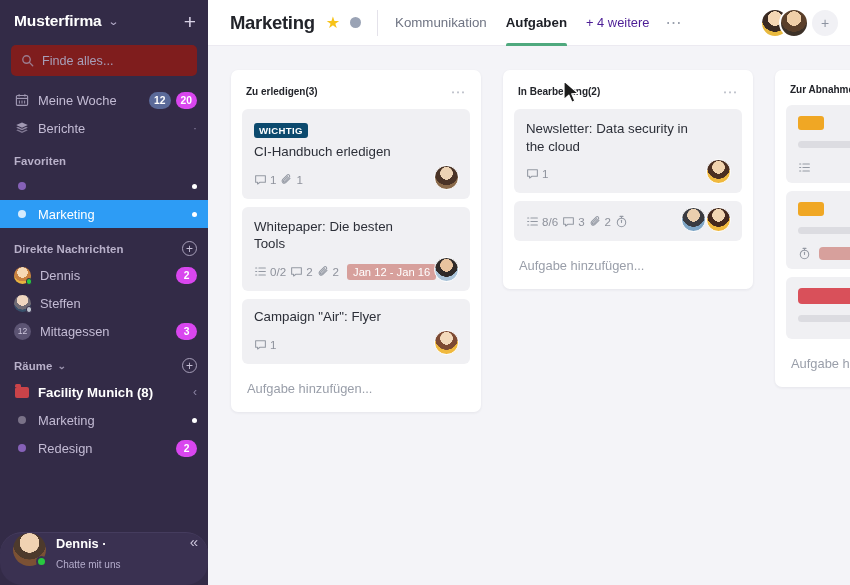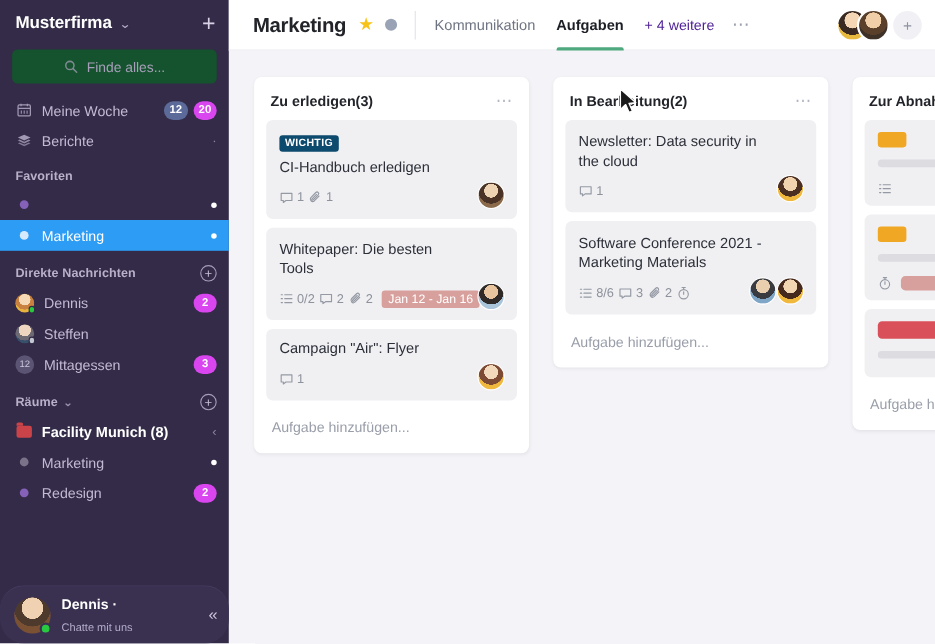--- a/index.html
+++ b/index.html
@@ -31,22 +31,22 @@
   .chev-down {
     margin-left: 7px; font-size: 11px; color: #b6aecb;
     transform: scaleX(1.25);
   }
   .sb-plus {
     margin-left: auto; font-size: 21px; color: #d8d2e6;
     line-height: 1; font-weight: 300; cursor: pointer;
   }
   .search-box {
     margin: 3px 11px 10px 11px; height: 31px;
-    background: #14532d; border-radius: 5px;
-    display: flex; align-items: center; padding: 0 10px; justify-content: center;
+    background: #7f1d1d; border-radius: 5px;
+    display: flex; align-items: center; padding: 0 10px;
   }
   .search-icon { width: 13px; height: 13px; flex: 0 0 13px; opacity: .72; }
   .search-ph { font-size: 12.6px; color: #a79fb9; margin-left: 8px; }
 
   .sb-row {
     display: flex; align-items: center;
     height: 28px; padding: 0 11px 0 14px;
     font-size: 12.9px; color: #c3bbd4; cursor: pointer;
     position: relative;
   }
@@ -98,21 +98,21 @@
     width: 6.5px; height: 6.5px; border-radius: 50%; border: 1.3px solid #332b47;
   }
   .grp-av {
     width: 17px; height: 17px; border-radius: 50%; background: #5c5473;
     color: #cdc6dc; font-size: 8.6px; display:flex; align-items:center; justify-content:center;
     flex:0 0 17px;
   }
 
   .sb-bottom {
     position: absolute; left: 0; bottom: 0; width: 208px; height: 53px;
-    background: #3a3151; display: flex; align-items: center; padding: 0 12px 0 13px;
+    background: #3a3151; display: flex; padding: 0 12px 0 13px;
     border-top: 1px solid #453c5e;
     border-radius: 22px;
   }
   .bot-av { width: 33px; height: 33px; border-radius: 50%; position: relative; flex: 0 0 33px; overflow: visible; }
   .bot-av .pres { width: 11px; height: 11px; border: 2px solid #3a3151; background: #28c840; right: -1px; bottom: -1px; }
   .bot-txt { margin-left: 10px; line-height: 1.25; }
   .bot-name { font-size: 12.8px; font-weight: bold; color: #ffffff; }
   .bot-sub { font-size: 10px; color: #b4accb; margin-top: 6px; }
   .collapse { margin-left: auto; color: #cdc6dc; font-size: 15px; letter-spacing: -2px; cursor: pointer; }
 
@@ -152,21 +152,21 @@
   #board {
     flex: 1; display: flex; align-items: flex-start;
     padding: 24px 0 0 23px; gap: 22px; overflow: hidden;
   }
   .column {
     width: 250px; flex: 0 0 250px; background: #ffffff;
     border-radius: 7px; padding: 14px 11px 11px 11px;
     box-shadow: 0 1px 3px rgba(30,30,60,.07);
   }
   .col-head { display: flex; align-items: center; margin: 0 3px 10px 4px; }
-  .col-title { font-size: 13px; font-weight: bold; color: #22242a; }
+  .col-title { font-size: 10px; font-weight: bold; color: #22242a; }
   .col-head .dots3 { margin-left: auto; font-size: 15px; color: #b2b6c1; }
 
   .card {
     background: #f0f0f3; border-radius: 6px;
     padding: 11px 12px 10px 12px; margin-bottom: 8px;
     position: relative; cursor: pointer;
   }
   .tag {
     display: inline-block; font-size: 9.6px; font-weight: bold; color: #fff;
     background: #0c4a6e; border-radius: 3px; padding: 2.5px 5px 2px 5px;
@@ -460,21 +460,20 @@
                   <path d="M2 3.4h12v8H7.3L4.4 13.6V11.4H2z" stroke-linejoin="round"></path>
                 </svg>
               <span>1</span>
             </span>
           </div>
           <span class="card-av" style="background:radial-gradient(circle at 50% 32%, #f1d3ae 0 32%, #4b2f21 33% 58%, #f0b93e 59% 100%)"></span>
         </div>
 
         <div class="card">
           <span class="colorchip" style="background:#b64ed0"></span>
-          <div class="card-title">Software Conference 2021 - Marketing Materials</div>
           <div class="meta">
             <span class="mi">
               <svg width="13" height="13" viewBox="0 0 16 16" fill="none" stroke="#9499a3" stroke-width="1.3" stroke-linecap="round">
                   <line x1="6" y1="3.6" x2="14" y2="3.6"></line>
                   <line x1="6" y1="8" x2="14" y2="8"></line>
                   <line x1="6" y1="12.4" x2="14" y2="12.4"></line>
                   <line x1="2" y1="3.6" x2="3.4" y2="3.6"></line>
                   <line x1="2" y1="8" x2="3.4" y2="8"></line>
                   <line x1="2" y1="12.4" x2="3.4" y2="12.4"></line>
                 </svg>

